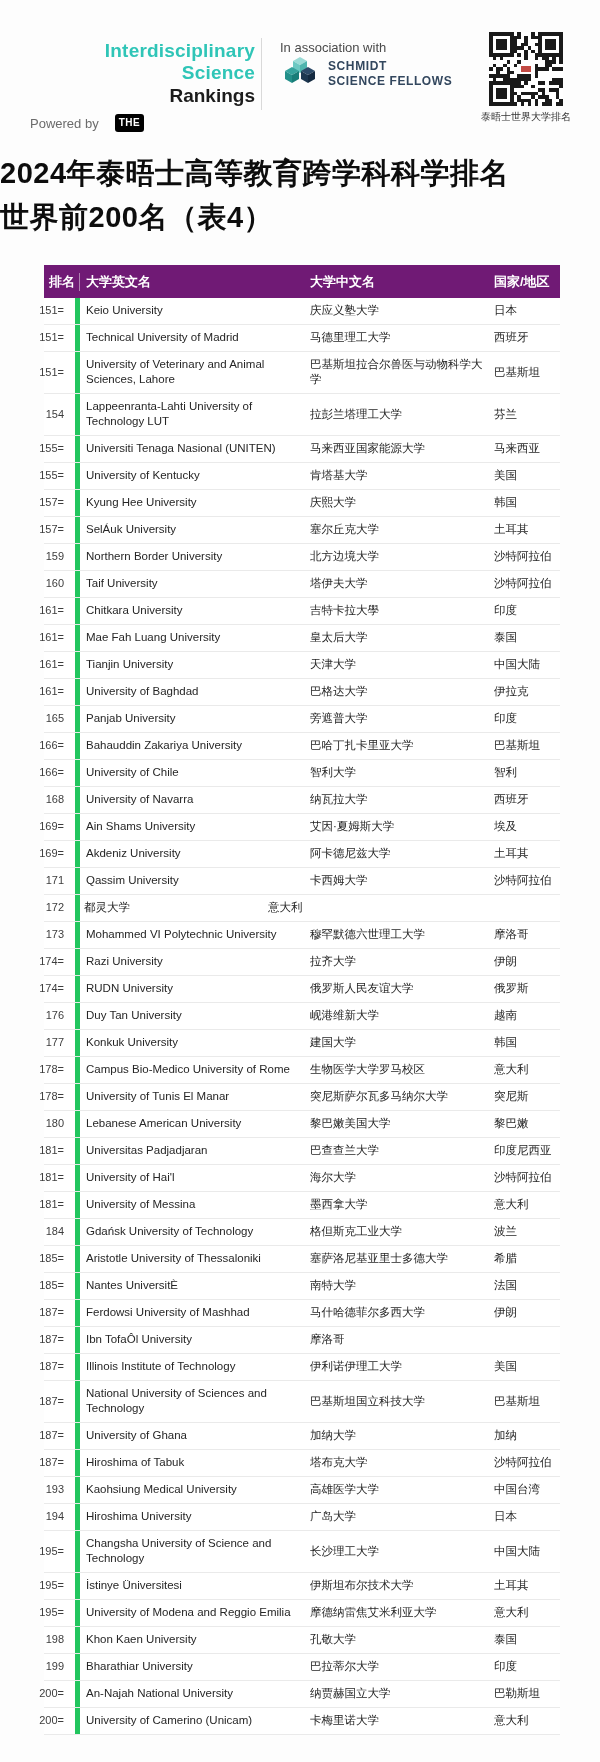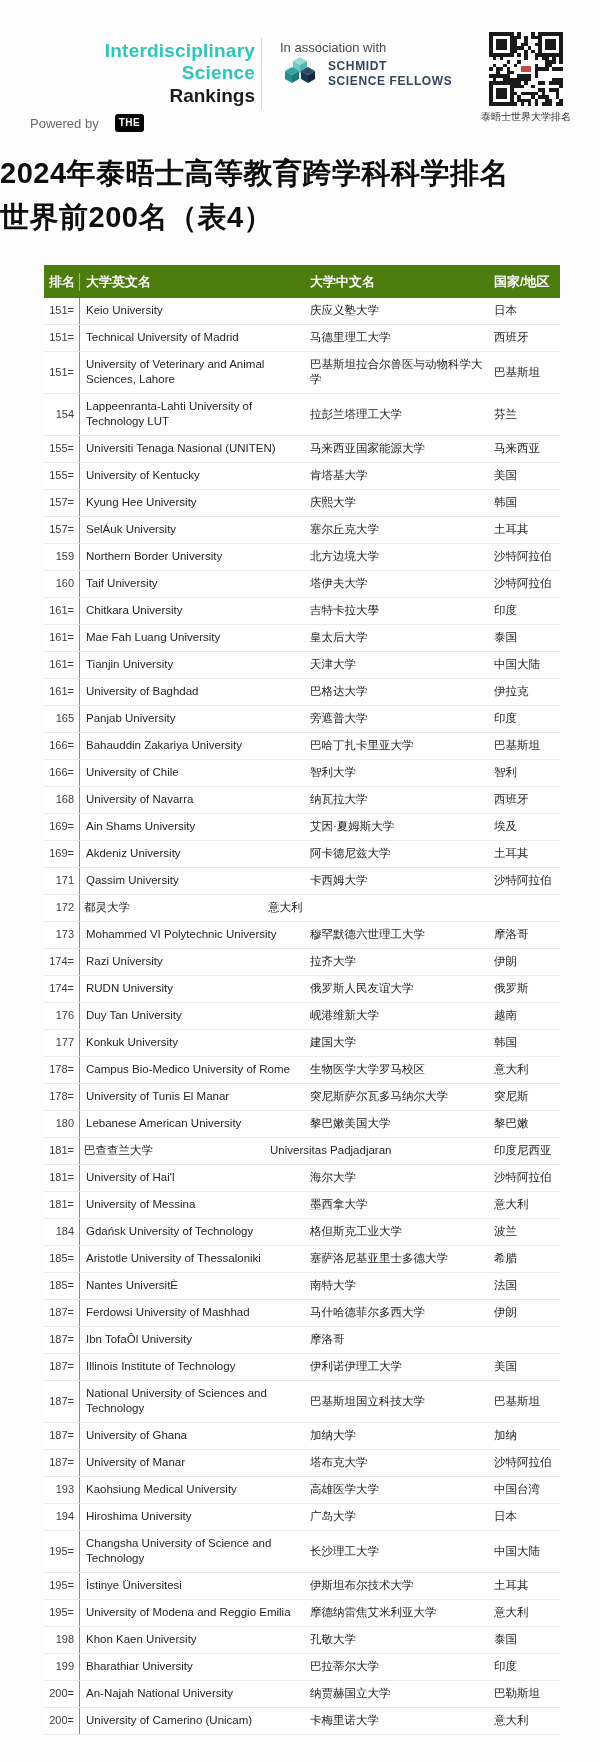--- a/index.html
+++ b/index.html
@@ -33,31 +33,31 @@
   .qr-caption { font-size:10px; color:#333; margin-top:4px; white-space:nowrap; }
 
   
   .title {
     text-align:left; font-weight:900; color:#0d0d0d;
     font-size:29px; line-height:44px; margin-top:14px; letter-spacing:.5px;
   }
 
   
   .table { margin:26px 38px 0 44px; width:516px; }
-  .thead { display:flex; background:#4d7c0f; color:#fff; font-weight:bold; font-size:13px; height:33px; align-items:center; }
+  .thead { display:flex; background:#701a75; color:#fff; font-weight:bold; font-size:13px; height:33px; align-items:center; }
   .th { padding:0 4px; }
   .th.rank    { width:36px; padding-left:5px; border-right:1px solid rgba(255,255,255,.45); }
   .th.en      { width:226px; padding-left:6px; }
   .th.zh      { width:184px; }
   .th.country { width:70px; }
 
   .tr { display:flex; align-items:center; border-bottom:1px solid #eaeaea; background:#fff; }
   .td { padding:5px 4px 6px 4px; line-height:15px; }
-  .td.rank    { width:36px; text-align:right; font-size:11px; color:#3d3d3d; padding-right:5px;
-                border-right:1px solid #22c55e; align-self:stretch; display:flex; align-items:center; justify-content:flex-end; }
+  .td.rank    { width:36px; text-align:right; font-size:11px; color:#3d3d3d; padding-right:11px;
+                border-right:5px solid #22c55e; align-self:stretch; display:flex; align-items:center; justify-content:flex-end; }
   .td.en      { width:226px; padding-left:6px; font-size:11.5px; color:#262626; }
   .td.zh      { width:184px; font-size:11.5px; color:#262626; }
   .td.country { width:70px; font-size:11.5px; color:#262626; }
 </style>
 </head>
 <body>
 
 <div class="page">
 
   <div class="topbar">
@@ -436,22 +436,22 @@
           <div class="td country">突尼斯</div>
         </div>
         <div class="tr">
           <div class="td rank">180</div>
           <div class="td en">Lebanese American University</div>
           <div class="td zh">黎巴嫩美国大学</div>
           <div class="td country">黎巴嫩</div>
         </div>
         <div class="tr">
           <div class="td rank">181=</div>
+          <div class="td en">Universitas Padjadjaran</div>
           <div class="td zh">巴查查兰大学</div>
-          <div class="td en">Universitas Padjadjaran</div>
           <div class="td country">印度尼西亚</div>
         </div>
         <div class="tr">
           <div class="td rank">181=</div>
           <div class="td en">University of Hai'l</div>
           <div class="td zh">海尔大学</div>
           <div class="td country">沙特阿拉伯</div>
         </div>
         <div class="tr">
           <div class="td rank">181=</div>
@@ -501,21 +501,21 @@
           <div class="td country">巴基斯坦</div>
         </div>
         <div class="tr">
           <div class="td rank">187=</div>
           <div class="td en">University of Ghana</div>
           <div class="td zh">加纳大学</div>
           <div class="td country">加纳</div>
         </div>
         <div class="tr">
           <div class="td rank">187=</div>
-          <div class="td en">University of Manar</div>
+          <div class="td en">Hiroshima of Tabuk</div>
           <div class="td zh">塔布克大学</div>
           <div class="td country">沙特阿拉伯</div>
         </div>
         <div class="tr">
           <div class="td rank">193</div>
           <div class="td en">Kaohsiung Medical University</div>
           <div class="td zh">高雄医学大学</div>
           <div class="td country">中国台湾</div>
         </div>
         <div class="tr">

